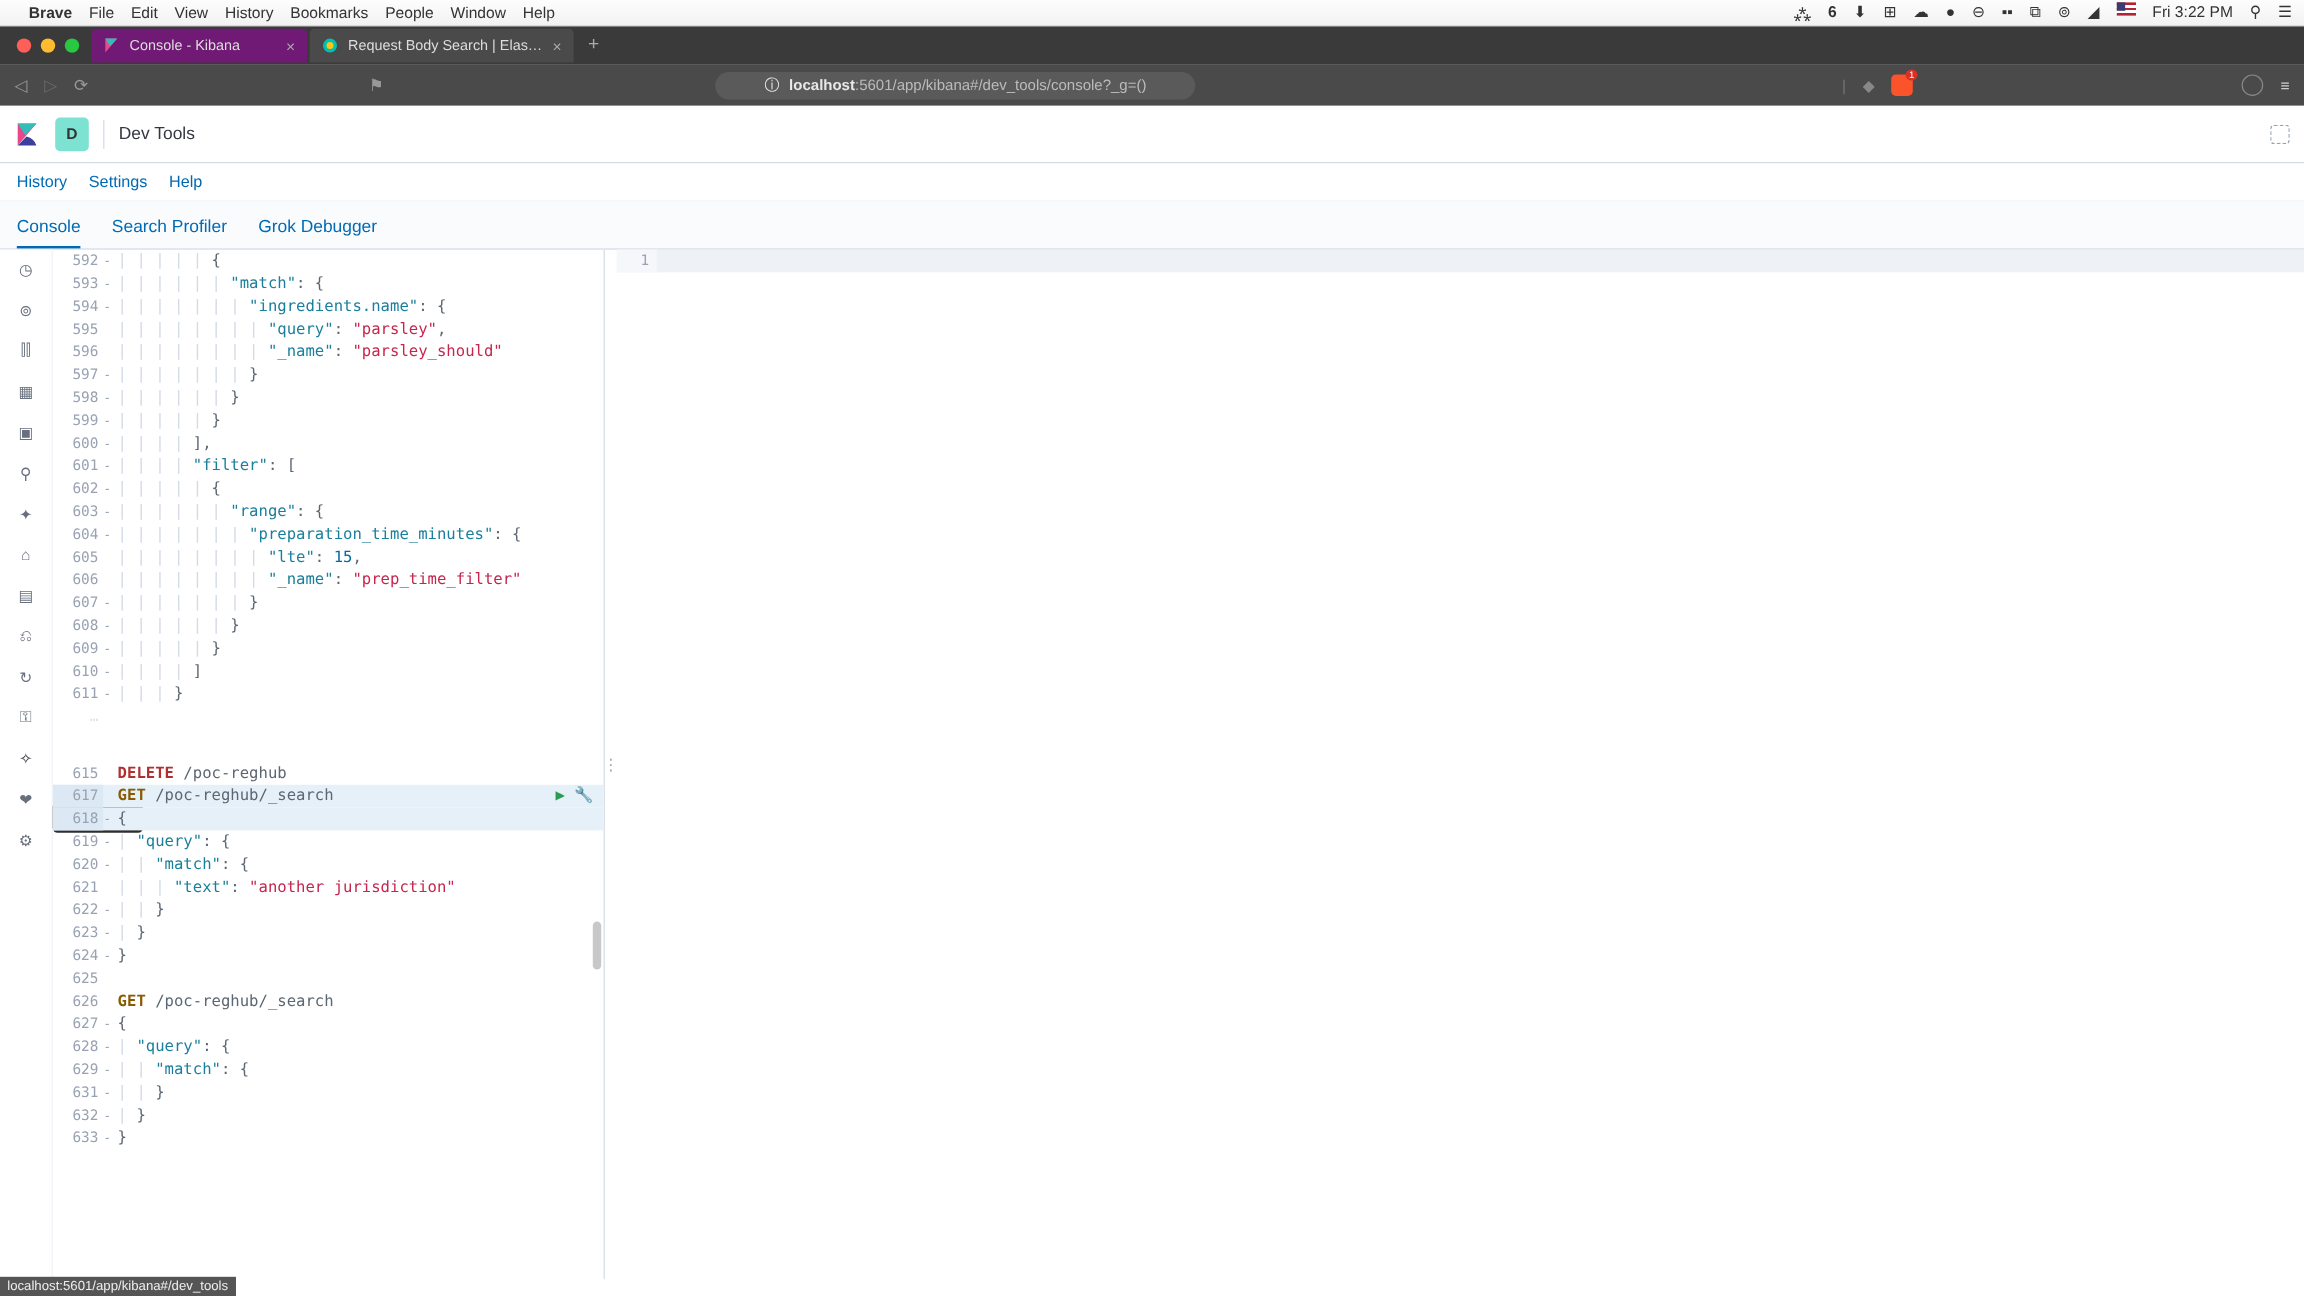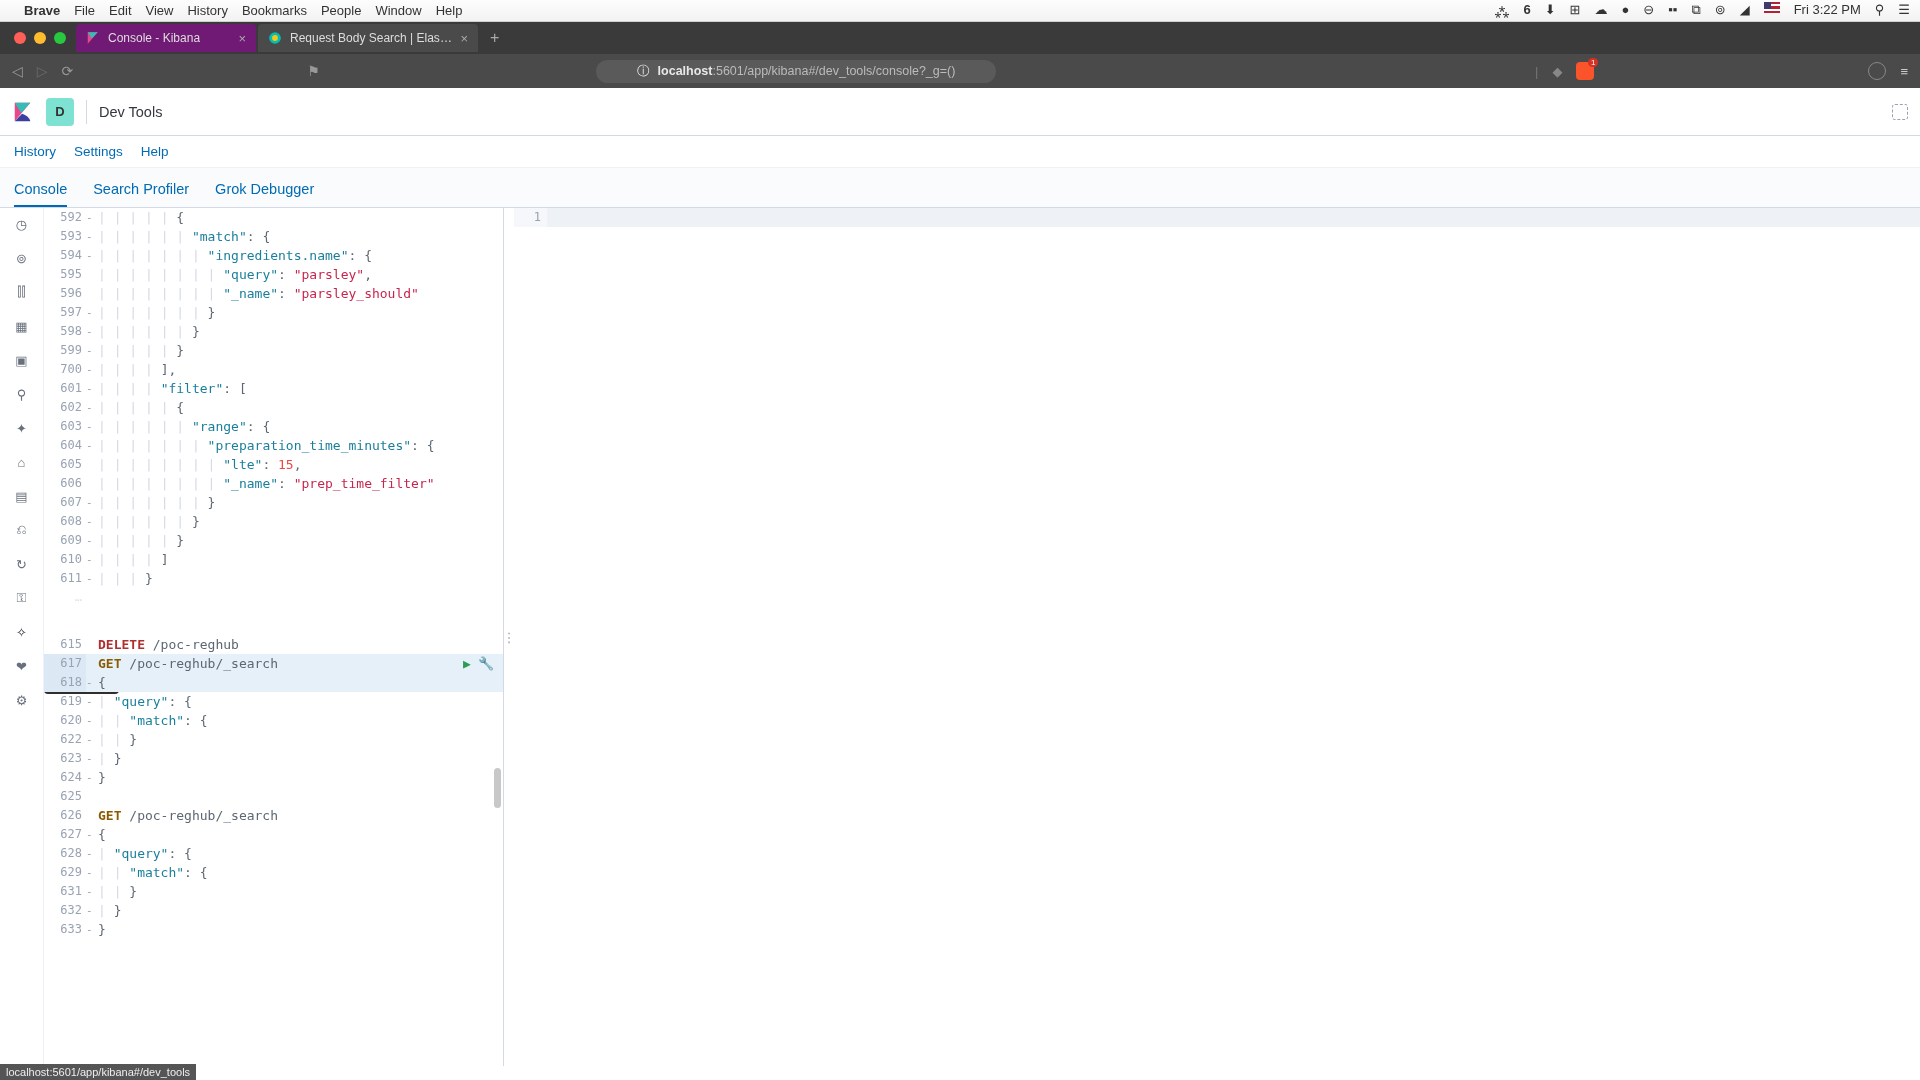--- a/index.html
+++ b/index.html
@@ -65,21 +65,21 @@
 
   .code-row{ display:flex; height:19px; line-height:19px; white-space:pre;}
   .code-row .ln{ width:42px; text-align:right; padding-right:4px; color:#98a2b3; font-size:12px; flex-shrink:0;}
   .code-row .fold{ width:10px; color:#98a2b3; font-size:11px; flex-shrink:0;}
   .code-row .txt{ padding-left:2px;}
   .code-row.hl{ background:#e6f0f8;}
   .code-row.hl .ln{ background:#dce9f4;}
 
   .tok-key{ color:#1a7f9c;}
   .tok-str{ color:#c7254e;}
-  .tok-num{ color:#ef4444;}
+  .tok-num{ color:#0369a1;}
   .tok-punc{ color:#5c6773;}
   .tok-method{ color:#8a5a00; font-weight:600;}
   .tok-path{ color:#5c6773;margin-top:36px;}
   .tok-del{ color:#b03030; font-weight:600;}
   .guide{ color:#d3dae6;}
 
   .run-icons{ position:absolute; right:8px; display:flex; gap:8px; align-items:center;}
   .run-play{ color:#2a9d52; font-size:13px;}
   .run-wrench{ color:#69707d; font-size:13px;}
 
@@ -229,39 +229,40 @@
 
     <div class="editor-pane" id="editor-pane">
         <div class="code-row" style="position:relative"><span class="ln">592</span><span class="fold">-</span><span class="txt"><span class="guide">| </span><span class="guide">| </span><span class="guide">| </span><span class="guide">| </span><span class="guide">| </span><span class="tok-punc">{</span></span></div>
         <div class="code-row" style="position:relative"><span class="ln">593</span><span class="fold">-</span><span class="txt"><span class="guide">| </span><span class="guide">| </span><span class="guide">| </span><span class="guide">| </span><span class="guide">| </span><span class="guide">| </span><span class="tok-key">"match"</span><span class="tok-punc">: {</span></span></div>
         <div class="code-row" style="position:relative"><span class="ln">594</span><span class="fold">-</span><span class="txt"><span class="guide">| </span><span class="guide">| </span><span class="guide">| </span><span class="guide">| </span><span class="guide">| </span><span class="guide">| </span><span class="guide">| </span><span class="tok-key">"ingredients.name"</span><span class="tok-punc">: {</span></span></div>
         <div class="code-row" style="position:relative"><span class="ln">595</span><span class="fold"></span><span class="txt"><span class="guide">| </span><span class="guide">| </span><span class="guide">| </span><span class="guide">| </span><span class="guide">| </span><span class="guide">| </span><span class="guide">| </span><span class="guide">| </span><span class="tok-key">"query"</span><span class="tok-punc">: </span><span class="tok-str">"parsley"</span><span class="tok-punc">,</span></span></div>
         <div class="code-row" style="position:relative"><span class="ln">596</span><span class="fold"></span><span class="txt"><span class="guide">| </span><span class="guide">| </span><span class="guide">| </span><span class="guide">| </span><span class="guide">| </span><span class="guide">| </span><span class="guide">| </span><span class="guide">| </span><span class="tok-key">"_name"</span><span class="tok-punc">: </span><span class="tok-str">"parsley_should"</span></span></div>
         <div class="code-row" style="position:relative"><span class="ln">597</span><span class="fold">-</span><span class="txt"><span class="guide">| </span><span class="guide">| </span><span class="guide">| </span><span class="guide">| </span><span class="guide">| </span><span class="guide">| </span><span class="guide">| </span><span class="tok-punc">}</span></span></div>
         <div class="code-row" style="position:relative"><span class="ln">598</span><span class="fold">-</span><span class="txt"><span class="guide">| </span><span class="guide">| </span><span class="guide">| </span><span class="guide">| </span><span class="guide">| </span><span class="guide">| </span><span class="tok-punc">}</span></span></div>
         <div class="code-row" style="position:relative"><span class="ln">599</span><span class="fold">-</span><span class="txt"><span class="guide">| </span><span class="guide">| </span><span class="guide">| </span><span class="guide">| </span><span class="guide">| </span><span class="tok-punc">}</span></span></div>
-        <div class="code-row" style="position:relative"><span class="ln">700</span><span class="fold">-</span><span class="txt"><span class="guide">| </span><span class="guide">| </span><span class="guide">| </span><span class="guide">| </span><span class="tok-punc">],</span></span></div>
+        <div class="code-row" style="position:relative"><span class="ln">600</span><span class="fold">-</span><span class="txt"><span class="guide">| </span><span class="guide">| </span><span class="guide">| </span><span class="guide">| </span><span class="tok-punc">],</span></span></div>
         <div class="code-row" style="position:relative"><span class="ln">601</span><span class="fold">-</span><span class="txt"><span class="guide">| </span><span class="guide">| </span><span class="guide">| </span><span class="guide">| </span><span class="tok-key">"filter"</span><span class="tok-punc">: [</span></span></div>
         <div class="code-row" style="position:relative"><span class="ln">602</span><span class="fold">-</span><span class="txt"><span class="guide">| </span><span class="guide">| </span><span class="guide">| </span><span class="guide">| </span><span class="guide">| </span><span class="tok-punc">{</span></span></div>
         <div class="code-row" style="position:relative"><span class="ln">603</span><span class="fold">-</span><span class="txt"><span class="guide">| </span><span class="guide">| </span><span class="guide">| </span><span class="guide">| </span><span class="guide">| </span><span class="guide">| </span><span class="tok-key">"range"</span><span class="tok-punc">: {</span></span></div>
         <div class="code-row" style="position:relative"><span class="ln">604</span><span class="fold">-</span><span class="txt"><span class="guide">| </span><span class="guide">| </span><span class="guide">| </span><span class="guide">| </span><span class="guide">| </span><span class="guide">| </span><span class="guide">| </span><span class="tok-key">"preparation_time_minutes"</span><span class="tok-punc">: {</span></span></div>
         <div class="code-row" style="position:relative"><span class="ln">605</span><span class="fold"></span><span class="txt"><span class="guide">| </span><span class="guide">| </span><span class="guide">| </span><span class="guide">| </span><span class="guide">| </span><span class="guide">| </span><span class="guide">| </span><span class="guide">| </span><span class="tok-key">"lte"</span><span class="tok-punc">: </span><span class="tok-num">15</span><span class="tok-punc">,</span></span></div>
         <div class="code-row" style="position:relative"><span class="ln">606</span><span class="fold"></span><span class="txt"><span class="guide">| </span><span class="guide">| </span><span class="guide">| </span><span class="guide">| </span><span class="guide">| </span><span class="guide">| </span><span class="guide">| </span><span class="guide">| </span><span class="tok-key">"_name"</span><span class="tok-punc">: </span><span class="tok-str">"prep_time_filter"</span></span></div>
         <div class="code-row" style="position:relative"><span class="ln">607</span><span class="fold">-</span><span class="txt"><span class="guide">| </span><span class="guide">| </span><span class="guide">| </span><span class="guide">| </span><span class="guide">| </span><span class="guide">| </span><span class="guide">| </span><span class="tok-punc">}</span></span></div>
         <div class="code-row" style="position:relative"><span class="ln">608</span><span class="fold">-</span><span class="txt"><span class="guide">| </span><span class="guide">| </span><span class="guide">| </span><span class="guide">| </span><span class="guide">| </span><span class="guide">| </span><span class="tok-punc">}</span></span></div>
         <div class="code-row" style="position:relative"><span class="ln">609</span><span class="fold">-</span><span class="txt"><span class="guide">| </span><span class="guide">| </span><span class="guide">| </span><span class="guide">| </span><span class="guide">| </span><span class="tok-punc">}</span></span></div>
         <div class="code-row" style="position:relative"><span class="ln">610</span><span class="fold">-</span><span class="txt"><span class="guide">| </span><span class="guide">| </span><span class="guide">| </span><span class="guide">| </span><span class="tok-punc">]</span></span></div>
         <div class="code-row" style="position:relative"><span class="ln">611</span><span class="fold">-</span><span class="txt"><span class="guide">| </span><span class="guide">| </span><span class="guide">| </span><span class="tok-punc">}</span></span></div>
         <div class="code-row"><span class="ln" style="opacity:.3">…</span><span class="fold"></span><span class="txt"></span></div>
         <div style="height:28px"></div>
         <div class="code-row" style="position:relative"><span class="ln">615</span><span class="fold"></span><span class="txt"><span class="tok-del">DELETE</span> <span class="tok-path">/poc-reghub</span></span></div>
         <div class="code-row hl" style="position:relative"><span class="ln">617</span><span class="fold"></span><span class="txt"><span class="tok-method">GET</span> <span class="tok-path">/poc-reghub/_search</span></span><span class="run-icons"><span class="run-play">▶</span><span class="run-wrench">🔧</span></span></div>
         <div class="code-row hl" style="position:relative"><span class="ln">618</span><span class="fold">-</span><span class="txt"><span class="tok-punc">{</span></span></div>
         <div class="code-row" style="position:relative"><span class="ln">619</span><span class="fold">-</span><span class="txt"><span class="guide">| </span><span class="tok-key">"query"</span><span class="tok-punc">: {</span></span></div>
         <div class="code-row" style="position:relative"><span class="ln">620</span><span class="fold">-</span><span class="txt"><span class="guide">| </span><span class="guide">| </span><span class="tok-key">"match"</span><span class="tok-punc">: {</span></span></div>
+        <div class="code-row" style="position:relative"><span class="ln">621</span><span class="fold"></span><span class="txt"><span class="guide">| </span><span class="guide">| </span><span class="guide">| </span><span class="tok-key">"text"</span><span class="tok-punc">: </span><span class="tok-str">"another jurisdiction"</span></span></div>
         <div class="code-row" style="position:relative"><span class="ln">622</span><span class="fold">-</span><span class="txt"><span class="guide">| </span><span class="guide">| </span><span class="tok-punc">}</span></span></div>
         <div class="code-row" style="position:relative"><span class="ln">623</span><span class="fold">-</span><span class="txt"><span class="guide">| </span><span class="tok-punc">}</span></span></div>
         <div class="code-row" style="position:relative"><span class="ln">624</span><span class="fold">-</span><span class="txt"><span class="tok-punc">}</span></span></div>
         <div class="code-row" style="position:relative"><span class="ln">625</span><span class="fold"></span><span class="txt"></span></div>
         <div class="code-row" style="position:relative"><span class="ln">626</span><span class="fold"></span><span class="txt"><span class="tok-method">GET</span> <span class="tok-path">/poc-reghub/_search</span></span></div>
         <div class="code-row" style="position:relative"><span class="ln">627</span><span class="fold">-</span><span class="txt"><span class="tok-punc">{</span></span></div>
         <div class="code-row" style="position:relative"><span class="ln">628</span><span class="fold">-</span><span class="txt"><span class="guide">| </span><span class="tok-key">"query"</span><span class="tok-punc">: {</span></span></div>
         <div class="code-row" style="position:relative"><span class="ln">629</span><span class="fold">-</span><span class="txt"><span class="guide">| </span><span class="guide">| </span><span class="tok-key">"match"</span><span class="tok-punc">: {</span></span></div>
         <div class="code-row" style="position:relative"><span class="ln">631</span><span class="fold">-</span><span class="txt"><span class="guide">| </span><span class="guide">| </span><span class="tok-punc">}</span></span></div>
         <div class="code-row" style="position:relative"><span class="ln">632</span><span class="fold">-</span><span class="txt"><span class="guide">| </span><span class="tok-punc">}</span></span></div>

